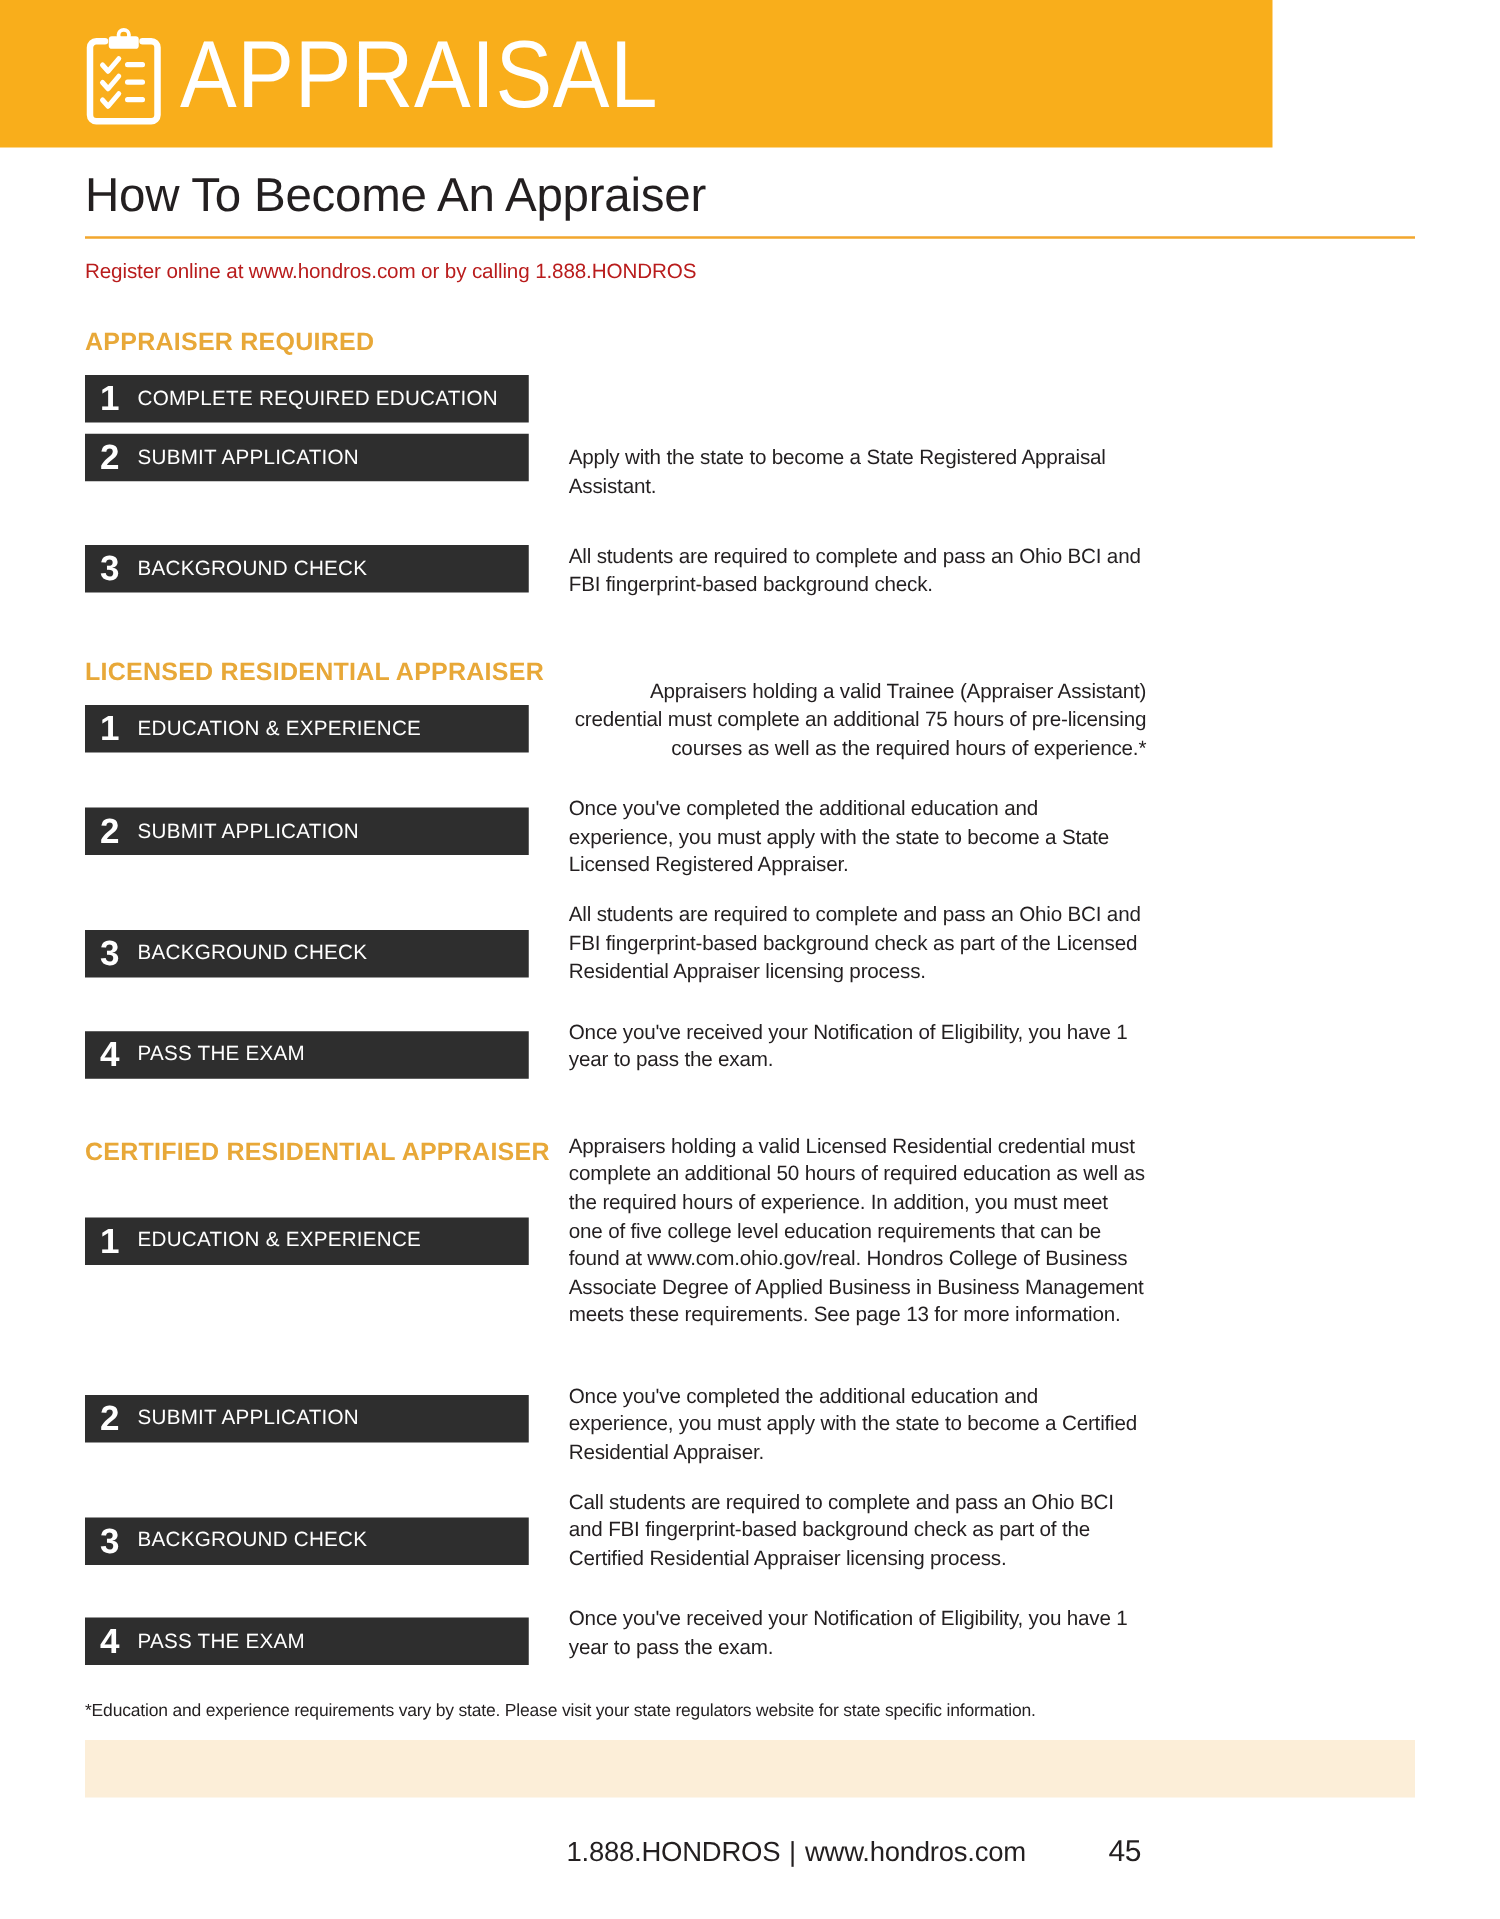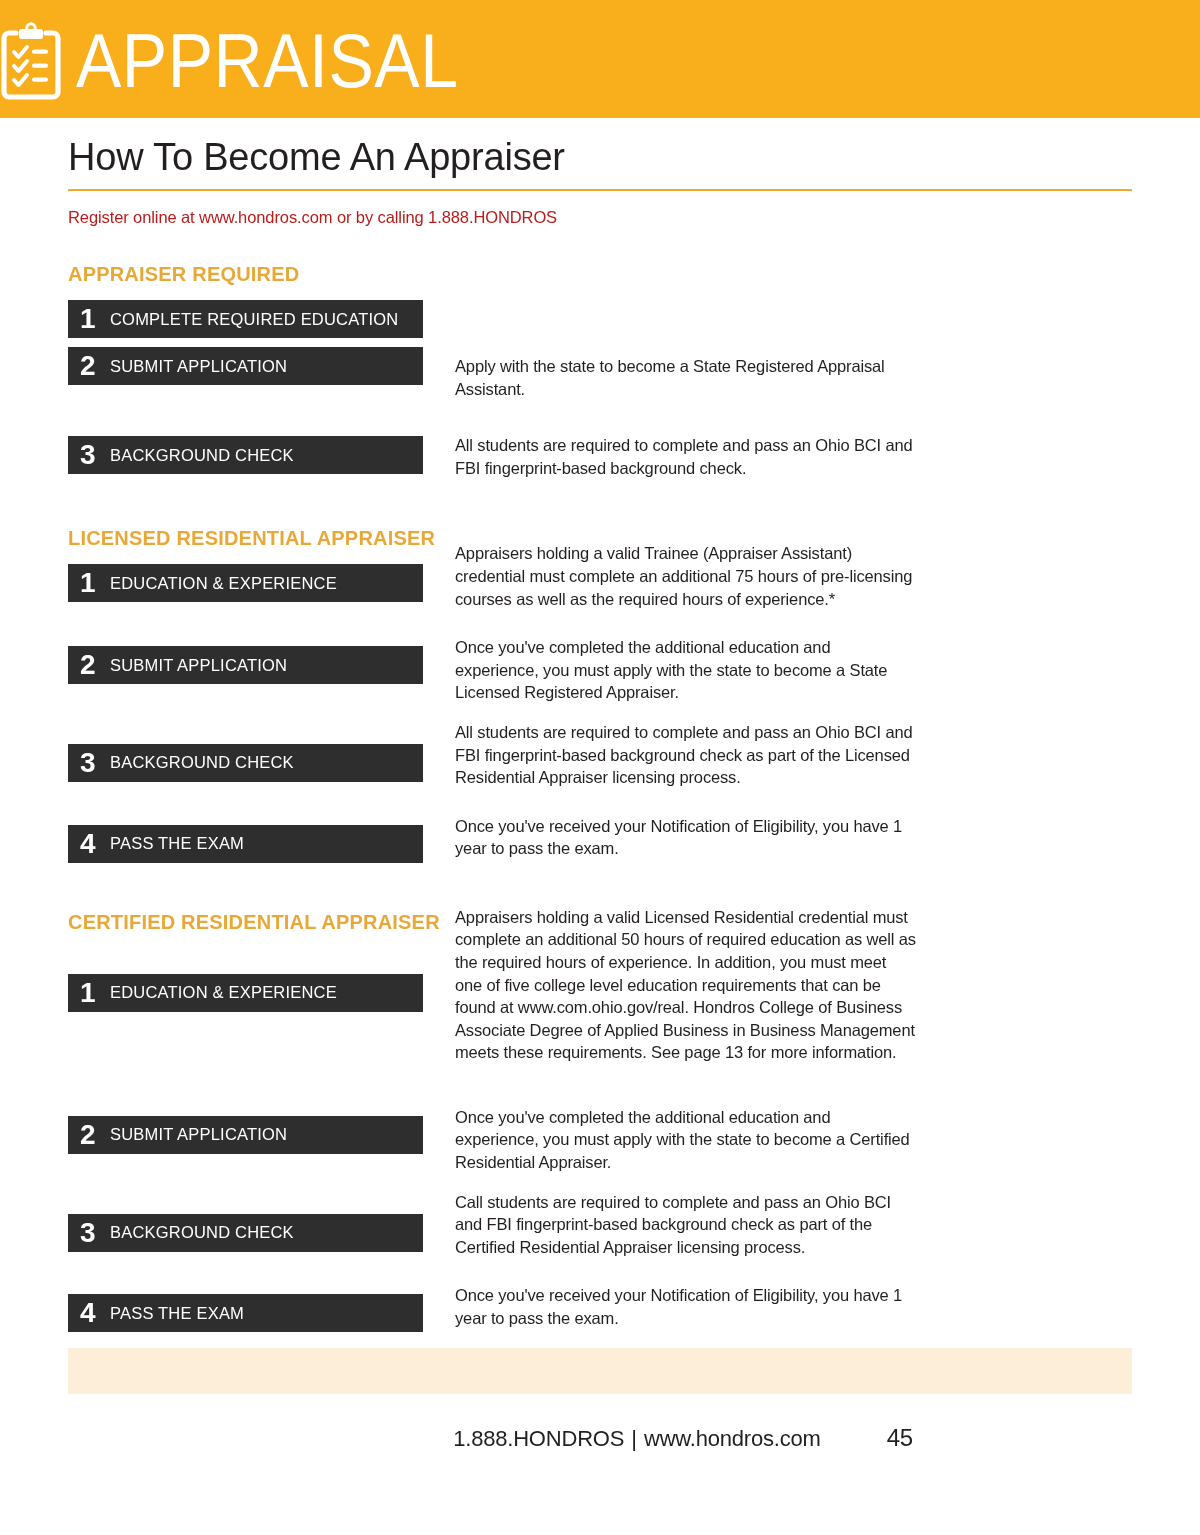--- a/index.html
+++ b/index.html
@@ -13,23 +13,24 @@
     font-family: "Liberation Sans", sans-serif;
     color: #231f20;
     position: relative;
     overflow: hidden;
   }
 
   
   .header-band {
     background: #f9ae1b;
     height: 118px;
-    width: 1200px;
+    width: 1018px;
     display: flex;
     align-items: center;
+    padding-left: 68px;
     box-sizing: border-box;
   }
   .clipboard-icon {
     width: 62px;
     height: 78px;
     flex: 0 0 auto;
     margin-right: 14px;
     margin-top: 4px;
   }
   .header-title {
@@ -223,21 +224,21 @@
 
   <div class="section" style="margin-top:48px;">
     <div class="section-heading">LICENSED RESIDENTIAL APPRAISER</div>
     <div class="steps">
 
       <div class="step-row" style="margin-bottom:10px;">
         <div class="step-bar">
           <span class="step-num">1</span>
           <span class="step-label">EDUCATION &amp; EXPERIENCE</span>
         </div>
-        <div class="step-desc" style="margin-top:-22px;">Appraisers holding a valid Trainee (Appraiser Assistant) credential must complete an additional 75 hours of pre-licensing courses as well as the required hours of experience.*</div>
+        <div class="step-desc" style="margin-top:-22px;text-align:right;">Appraisers holding a valid Trainee (Appraiser Assistant) credential must complete an additional 75 hours of pre-licensing courses as well as the required hours of experience.*</div>
       </div>
 
       <div class="step-row" style="margin-top:36px;">
         <div class="step-bar">
           <span class="step-num">2</span>
           <span class="step-label">SUBMIT APPLICATION</span>
         </div>
         <div class="step-desc" style="margin-top:-10px;">Once you've completed the additional education and experience, you must apply with the state to become a State Licensed Registered Appraiser.</div>
       </div>
 
@@ -292,20 +293,21 @@
         <div class="step-bar">
           <span class="step-num">4</span>
           <span class="step-label">PASS THE EXAM</span>
         </div>
         <div class="step-desc" style="margin-top:-10px;">Once you've received your Notification of Eligibility, you have 1 year to pass the exam.</div>
       </div>
 
     </div>
   </div>
 
+  <div class="footnote">*Education and experience requirements vary by state.  Please visit your state regulators website for state specific information.</div>
 
   <div class="cream-box"></div>
 
   <div class="footer">
     <span class="footer-contact">1.888.HONDROS</span>
     <span class="footer-sep">|</span>
     <span class="footer-contact">www.hondros.com</span>
     <span class="footer-page">45</span>
   </div>
 

